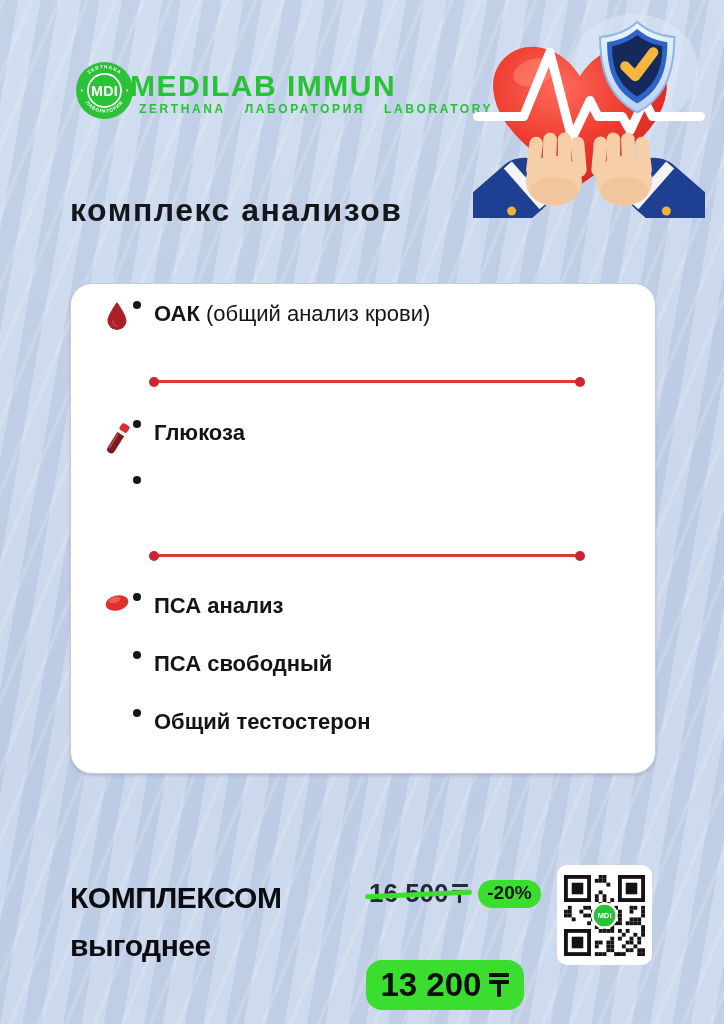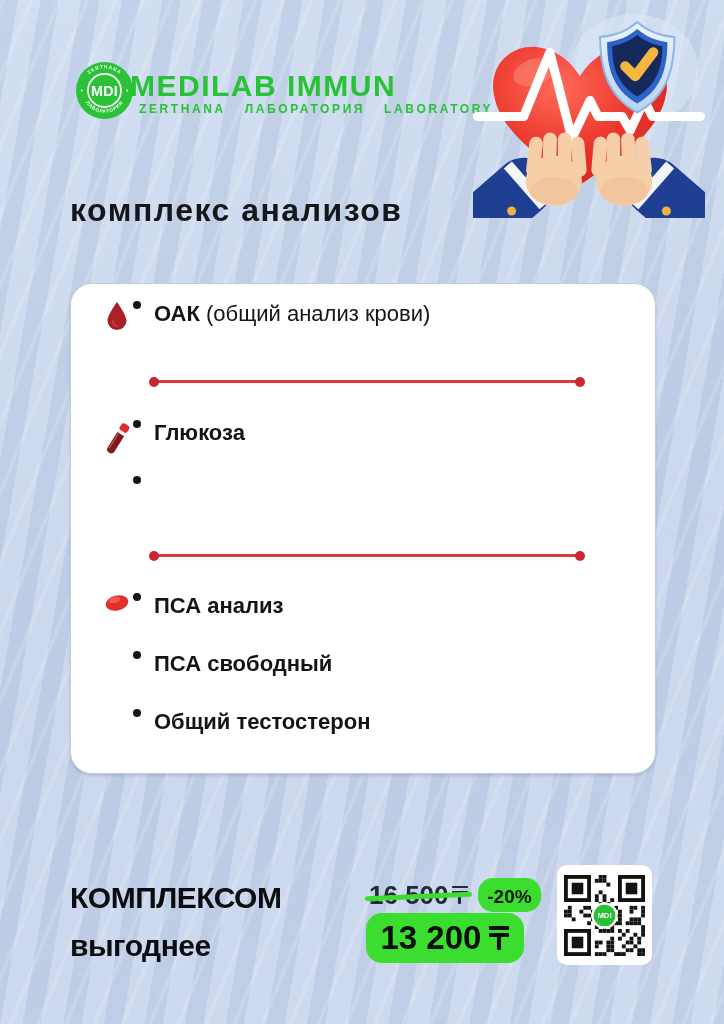--- a/index.html
+++ b/index.html
@@ -69,24 +69,24 @@
   .old-price {
     position:relative; font-size:26px; font-weight:bold; color:#232a36;
     display:flex; align-items:center; white-space:nowrap; padding:0 1px;
   }
   .strike-line {
     position:absolute; left:-3px; right:-3px; top:46%; height:5px;
     background:#3bdd2f; border-radius:3px; transform:rotate(-2.5deg);
   }
   .discount-badge {
     background:#3bdd2f; color:#0c1606; font-weight:bold; font-size:19px;
-    padding:8px 9px 4px; border-radius:15px; white-space:nowrap;
+    padding:2px 9px 4px; border-radius:15px; white-space:nowrap;
   }
   .price-pill {
-    position:absolute; left:366px; top:913px; width:158px; height:50px;
+    position:absolute; left:366px; top:960px; width:158px; height:50px;
     background:#3bdd2f; border-radius:16px;
     display:flex; align-items:center; justify-content:center; gap:3px;
     font-size:33px; font-weight:bold; color:#0a0d08; white-space:nowrap;
   }
 
   
   .tenge { position:relative; display:inline-block; width:0.64em; height:0.72em; margin-left:0.12em; }
   .tenge i { position:absolute; background:currentColor; border-radius:0.03em; }
   .tenge .b1 { left:4%; right:4%; top:0; height:0.105em; }
   .tenge .b2 { left:4%; right:4%; top:0.21em; height:0.105em; }

